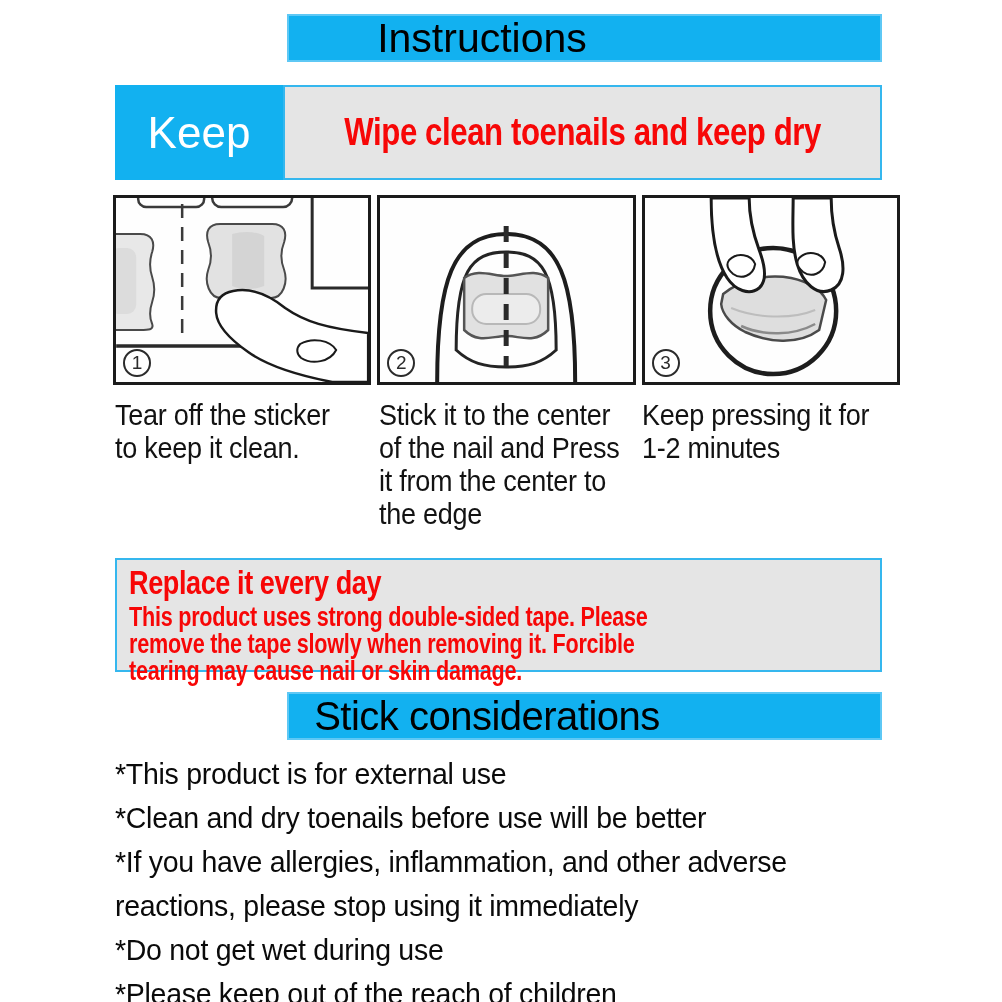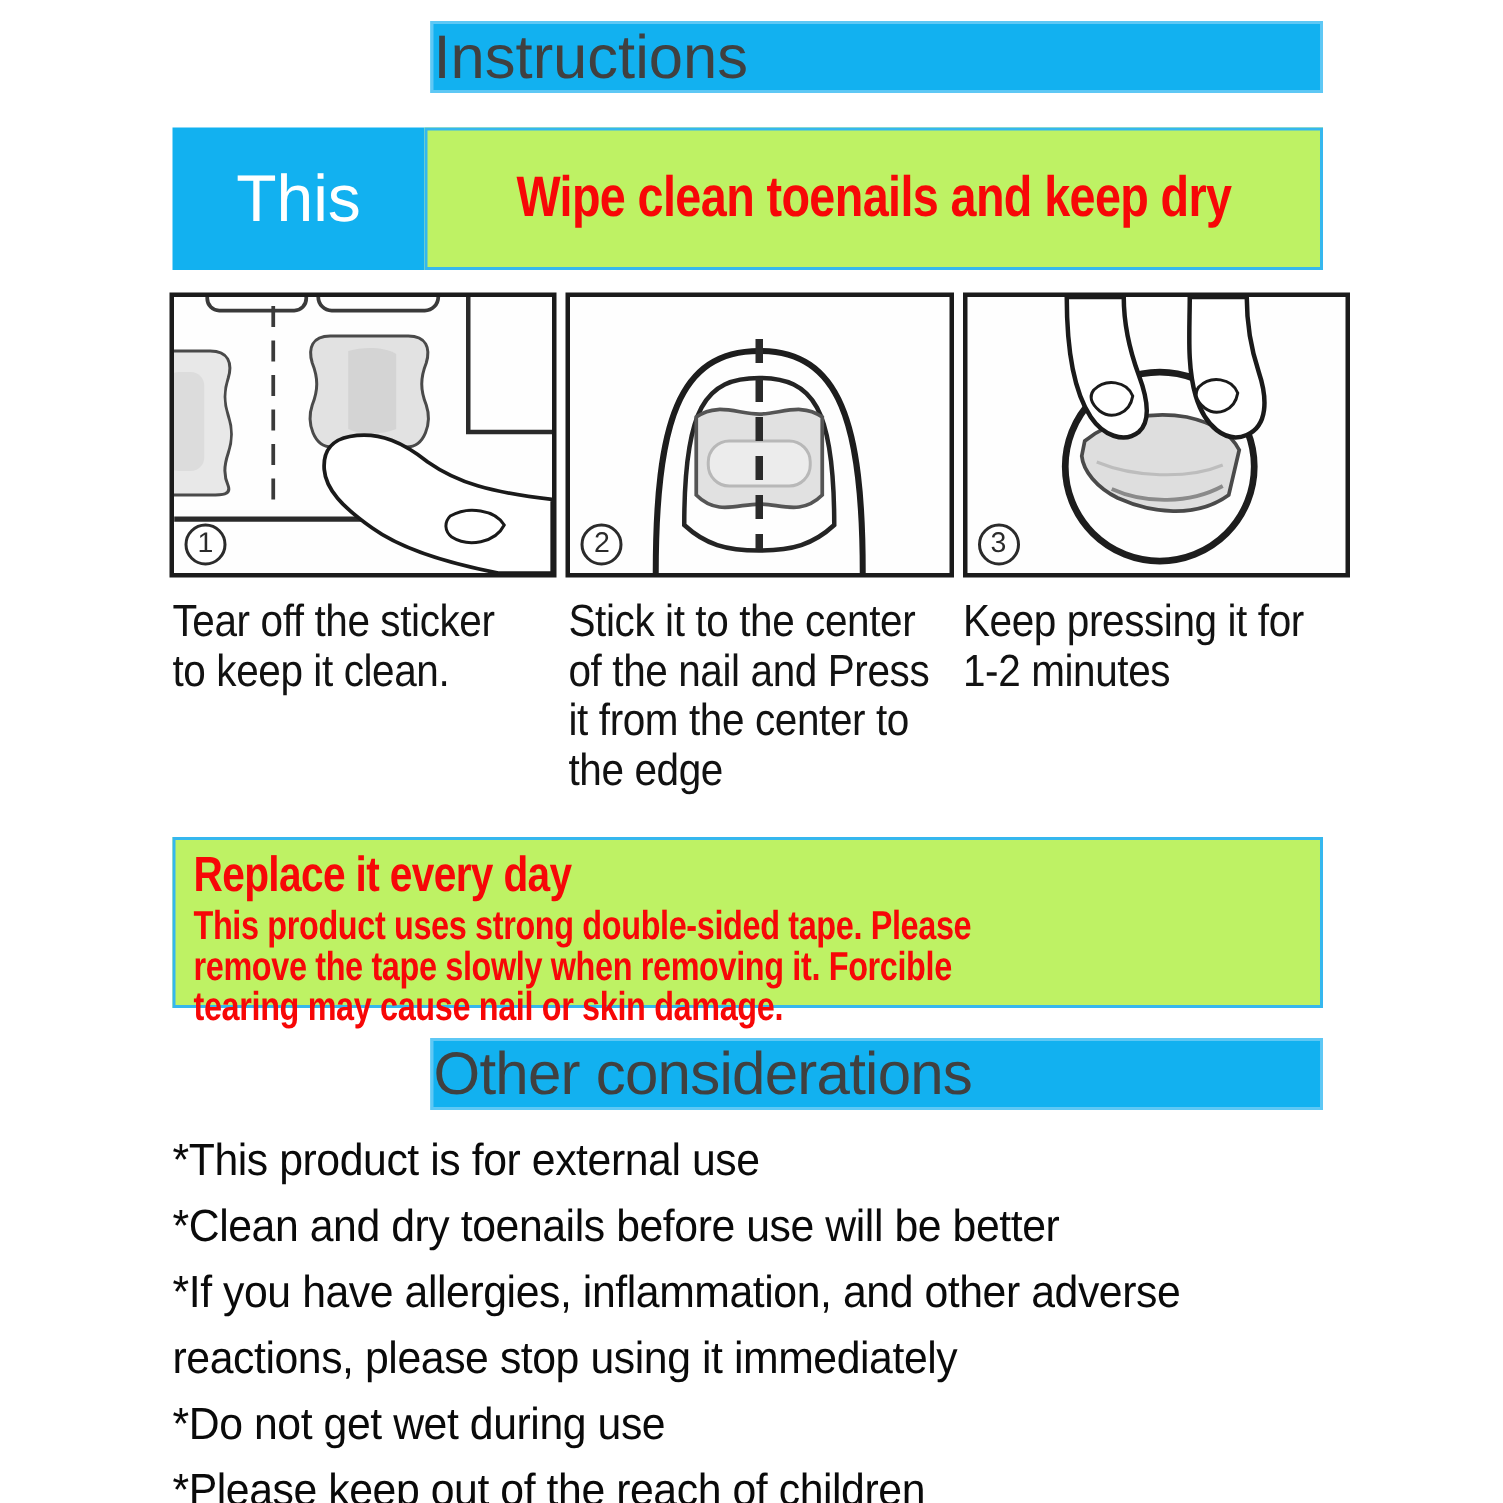--- a/index.html
+++ b/index.html
@@ -6,39 +6,39 @@
   .page {
     position:relative; width:1002px; height:1002px; background:#ffffff;
     font-family:"Liberation Sans", sans-serif; overflow:hidden;
   }
   :root {
     --blue:#12b1f0; --blue-border:#35b7ee; --red:#f70707; --ink:#141414;
   }
   
   .bar {
     position:absolute; background:var(--blue); border:2px solid #5ec8f5;
-    box-sizing:border-box; display:flex; align-items:center; 
-    color:#404040;
+    box-sizing:border-box; display:flex; align-items:center; justify-content:center;
+    color:#000000;
   }
   .bar-top  { left:287px; top:14px;  width:595px; height:48px; padding-right:205px; }
   .bar-other{ left:287px; top:692px; width:595px; height:48px; padding-right:195px; }
   .bar-top .bar-text  { font-size:41px; line-height:1; }
   .bar-other .bar-text{ font-size:40px; line-height:1; letter-spacing:-0.5px; }
   
   .row { position:absolute; display:flex; box-sizing:border-box; }
   .note-row    { left:115px; top:85px;  width:767px; height:95px; }
   .nursing-row { left:115px; top:558px; width:767px; height:114px; }
   .label-box {
     width:168px; flex:0 0 168px; background:var(--blue); color:#ffffff;
     display:flex; align-items:center; justify-content:center;
   }
   .note-row .label-box span    { font-size:44px; }
   .nursing-row .label-box span { font-size:40px; transform:scaleX(0.92); }
   .text-box {
-    flex:1; background:#bef264; border:2px solid var(--blue-border);
+    flex:1; background:#e5e5e5; border:2px solid var(--blue-border);
     box-sizing:border-box; color:var(--red);
   }
   .note-row .text-box { display:flex; align-items:center; justify-content:center; }
   .red-note {
     font-size:38px; white-space:nowrap; transform:scaleX(0.82);
     font-weight:600; letter-spacing:-0.5px;
   }
   .nursing-row .text-box { padding:5px 10px 0 12px; }
   .red-headline {
     font-size:33px; line-height:36px; white-space:nowrap; font-weight:600;
@@ -81,21 +81,21 @@
 <body>
 
 <div class="page">
 
   <div class="bar bar-top">
     <span class="bar-text">Instructions</span>
   </div>
 
   <div class="row note-row">
     <div class="label-box">
-      <span>This</span>
+      <span>Keep</span>
     </div>
     <div class="text-box">
       <span class="red-note">Wipe clean toenails and keep dry</span>
     </div>
   </div>
 
   <div class="panels">
 
     <div class="panel">
       <svg viewBox="0 0 252 184" aria-hidden="true">
@@ -151,21 +151,21 @@
   <div class="caption cap3">Keep pressing it for 1-2 minutes</div>
 
   <div class="row nursing-row">
     <div class="text-box">
       <div class="red-headline">Replace it every day</div>
       <div class="red-body">This product uses strong double-sided tape. Please remove the tape slowly when removing it. Forcible tearing may cause nail or skin damage.</div>
     </div>
   </div>
 
   <div class="bar bar-other">
-    <span class="bar-text">Other considerations</span>
+    <span class="bar-text">Stick considerations</span>
   </div>
 
   <ul class="considerations">
     <li>*This product is for external use</li>
     <li>*Clean and dry toenails before use will be better</li>
     <li>*If you have allergies, inflammation, and other adverse reactions, please stop using it immediately</li>
     <li>*Do not get wet during use</li>
     <li>*Please keep out of the reach of children</li>
   </ul>
 

